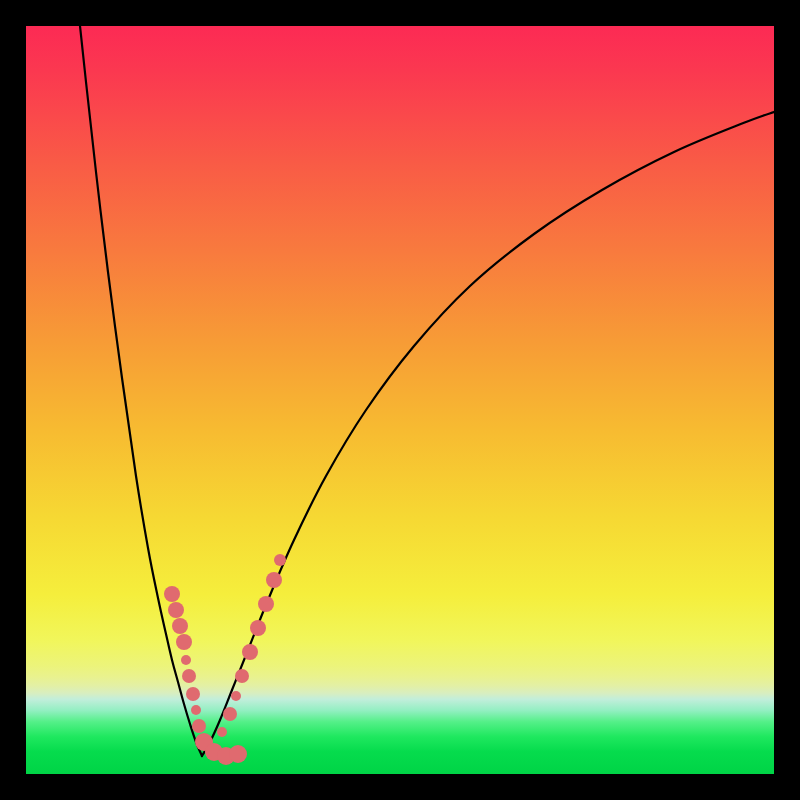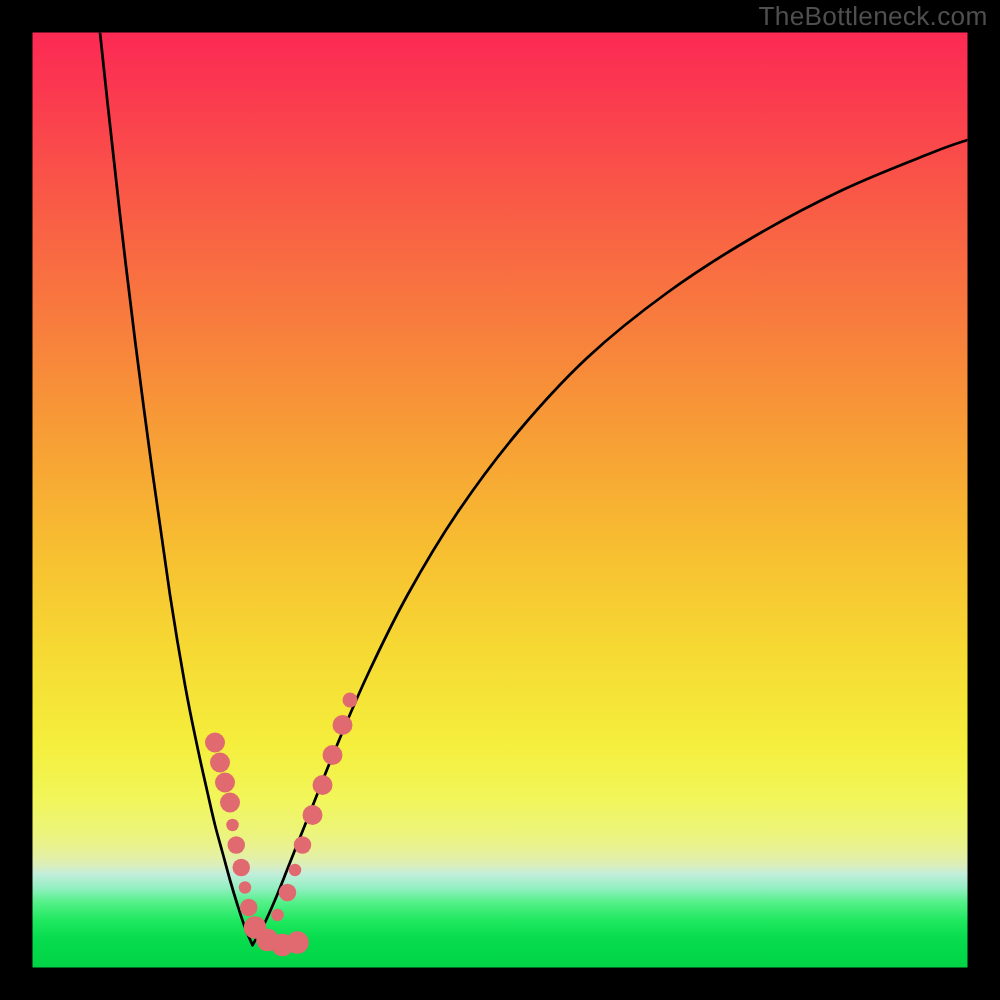--- a/index.html
+++ b/index.html
@@ -102,14 +102,13 @@
           <circle cx="210" cy="670" r="5" class="bead" fill="#e06a6f"></circle>
           <circle cx="216" cy="650" r="7" class="bead" fill="#e06a6f"></circle>
           <circle cx="224" cy="626" r="8" class="bead" fill="#e06a6f"></circle>
           <circle cx="232" cy="602" r="8" class="bead" fill="#e06a6f"></circle>
           <circle cx="240" cy="578" r="8" class="bead" fill="#e06a6f"></circle>
           <circle cx="248" cy="554" r="8" class="bead" fill="#e06a6f"></circle>
           <circle cx="254" cy="534" r="6" class="bead" fill="#e06a6f"></circle>
         </g>
     </svg>
   </div>
-  <div class="watermark">TheBottleneck.com</div>
 </div>
 
 </body></html>

